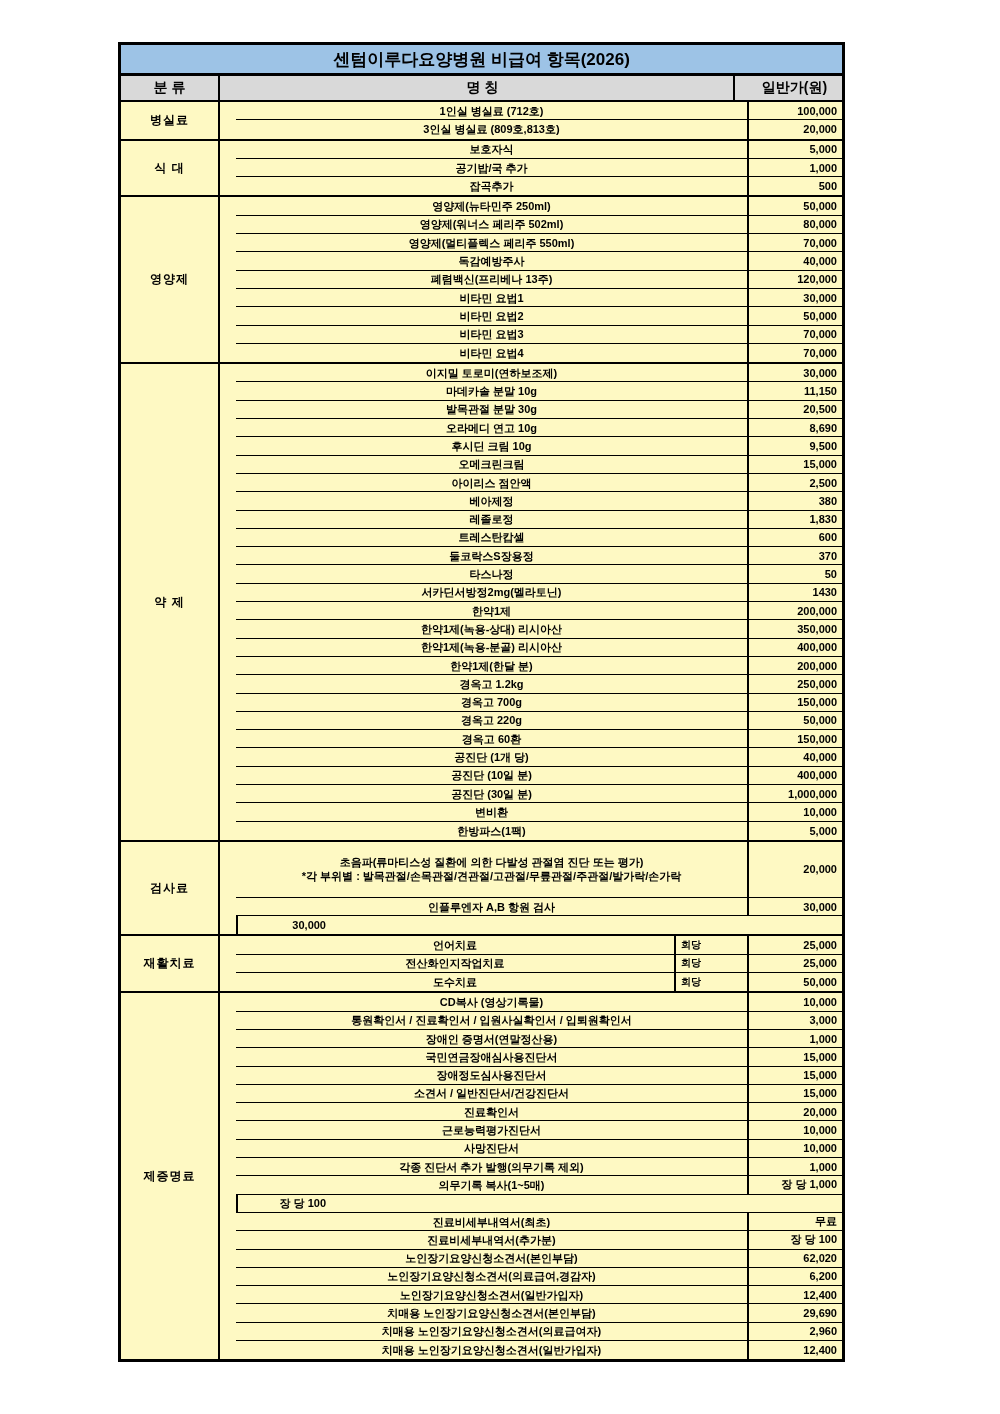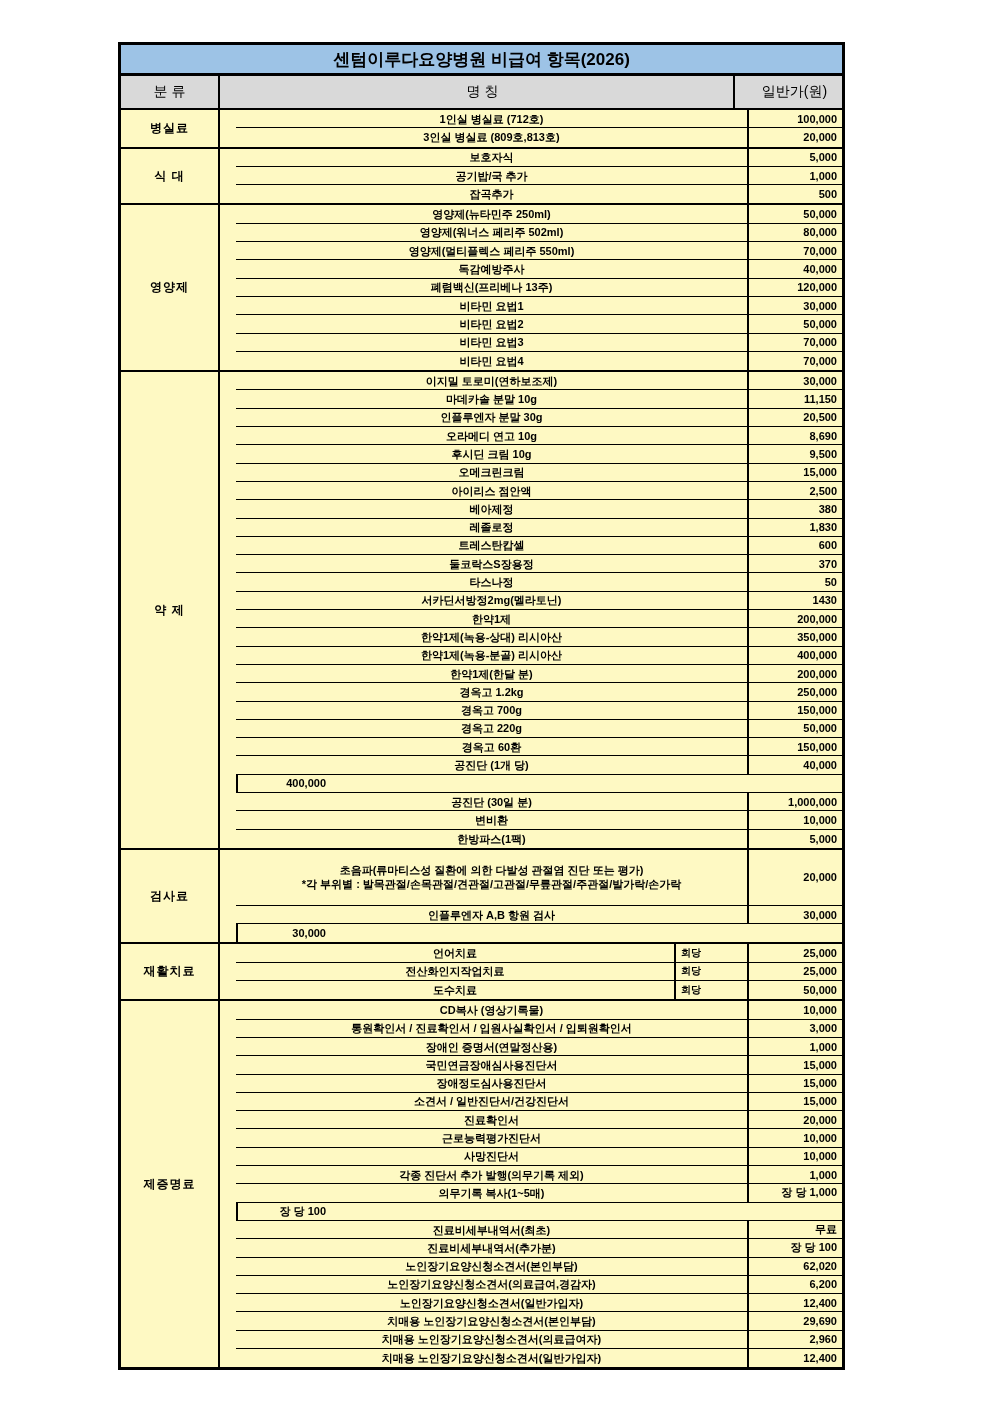--- a/index.html
+++ b/index.html
@@ -21,25 +21,25 @@
   .title-bar {
     height: 31px;
     background: var(--title-bg, #9DC3E6);
     border-bottom: 3px solid var(--border, #000);
     display: flex; align-items: center; justify-content: center;
     font-size: 17px; font-weight: bold;
     box-sizing: border-box;
   }
   .header-row {
     display: flex;
-    height: 34px;
+    height: 26px;
     background: var(--header-bg, #D9D9D9);
     border-bottom: 2px solid var(--border, #000);
     box-sizing: border-box;
-    font-weight: normal;
+    font-weight: bold;
     gap: 12px;
   }
   .header-row .h-cell {
     display: flex; align-items: center; justify-content: center;
     font-size: 14px;
     box-sizing: border-box;
   }
   .h-cat { width: 99px; border-right: 2px solid var(--border, #000); }
   .h-name { flex: 1; border-right: 2px solid var(--border, #000); }
   .h-price { width: 95px; font-size: 13px; }
@@ -216,21 +216,21 @@
               <div class="price-cell">30,000</div>
             </div>
             <div class="item-row">
               <div class="name-cell">
                 <div class="">마데카솔 분말 10g</div>
               </div>
               <div class="price-cell">11,150</div>
             </div>
             <div class="item-row">
               <div class="name-cell">
-                <div class="">인플루엔자 분말 30g</div>
+                <div class="">발목관절 분말 30g</div>
               </div>
               <div class="price-cell">20,500</div>
             </div>
             <div class="item-row">
               <div class="name-cell">
                 <div class="">오라메디 연고 10g</div>
               </div>
               <div class="price-cell">8,690</div>
             </div>
             <div class="item-row">
@@ -335,20 +335,23 @@
               </div>
               <div class="price-cell">150,000</div>
             </div>
             <div class="item-row">
               <div class="name-cell">
                 <div class="">공진단 (1개 당)</div>
               </div>
               <div class="price-cell">40,000</div>
             </div>
             <div class="item-row">
+              <div class="name-cell">
+                <div class="">공진단 (10일 분)</div>
+              </div>
               <div class="price-cell">400,000</div>
             </div>
             <div class="item-row">
               <div class="name-cell">
                 <div class="">공진단 (30일 분)</div>
               </div>
               <div class="price-cell">1,000,000</div>
             </div>
             <div class="item-row">
               <div class="name-cell">

